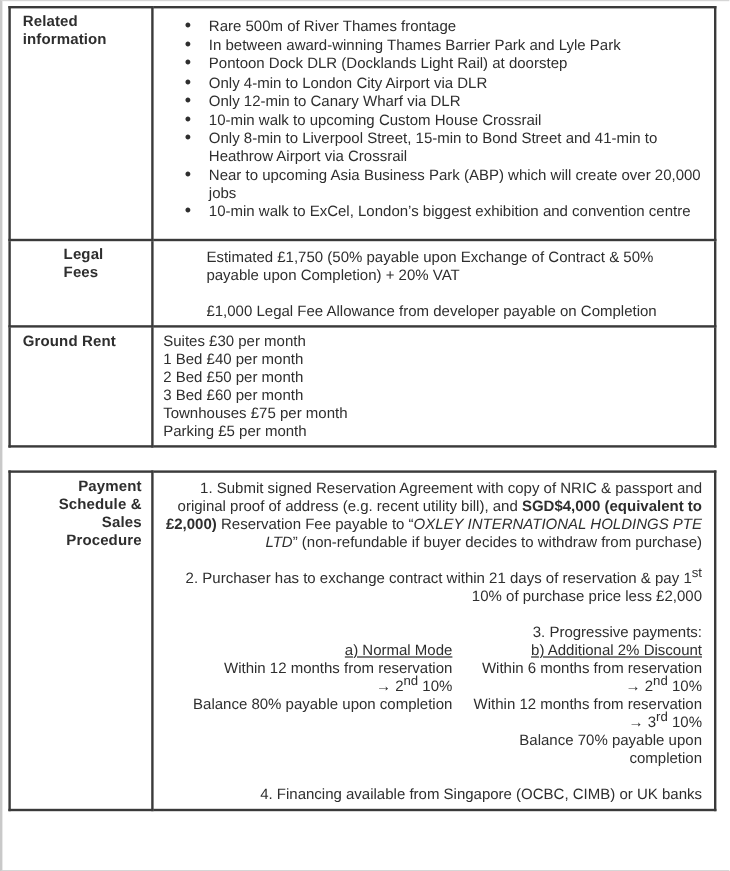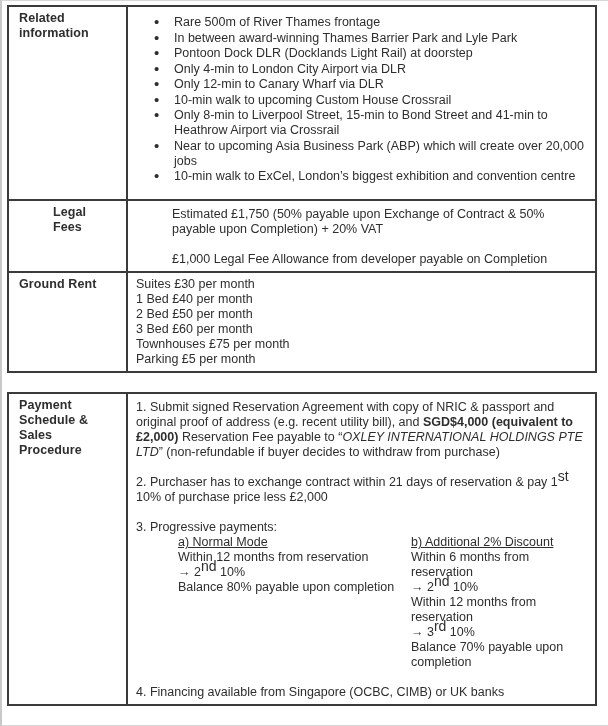--- a/index.html
+++ b/index.html
@@ -53,38 +53,38 @@
     font-size: 15px;
   }
 
   .para { margin: 0; }
   .spaced { margin-top: 15px; }
   .line { margin: 0; }
 
   b.bold-run { font-weight: bold; }
   i.italic-run { }
   sup.ord {
-    font-size: 14px;
+    font-size: 11px;
     line-height: 0;
     vertical-align: super;
   }
 
   
   .cols { display: flex; margin: 0 0 0 8px; }
-  .col-a { width: 233px; flex: 0 0 233px; margin-left: 34px; }
+  .col-a { width: 233px; flex: 0 0 233px; }
   .col-b { flex: 1 1 auto; }
   .u { text-decoration: underline; }
 
   
   tr.r-related  td { height: 194px; }
   tr.r-legal    td { height: 71px; padding-left: 44px; }
   tr.r-stamp    td { height: 55px; }
   tr.r-ground   td { height: 93px; border-radius: 30px; }
   table.t2      td { height: 265px; }
-  table.t2 { margin-top: 19px; }
+  table.t2 { margin-top: 19px; text-align: right; }
 </style>
 </head>
 <body>
 
 <div class="page">
 
   <table class="tbl t1">
     <tbody>
         <tr class="r-related">
       <td class="label">Related information</td>

